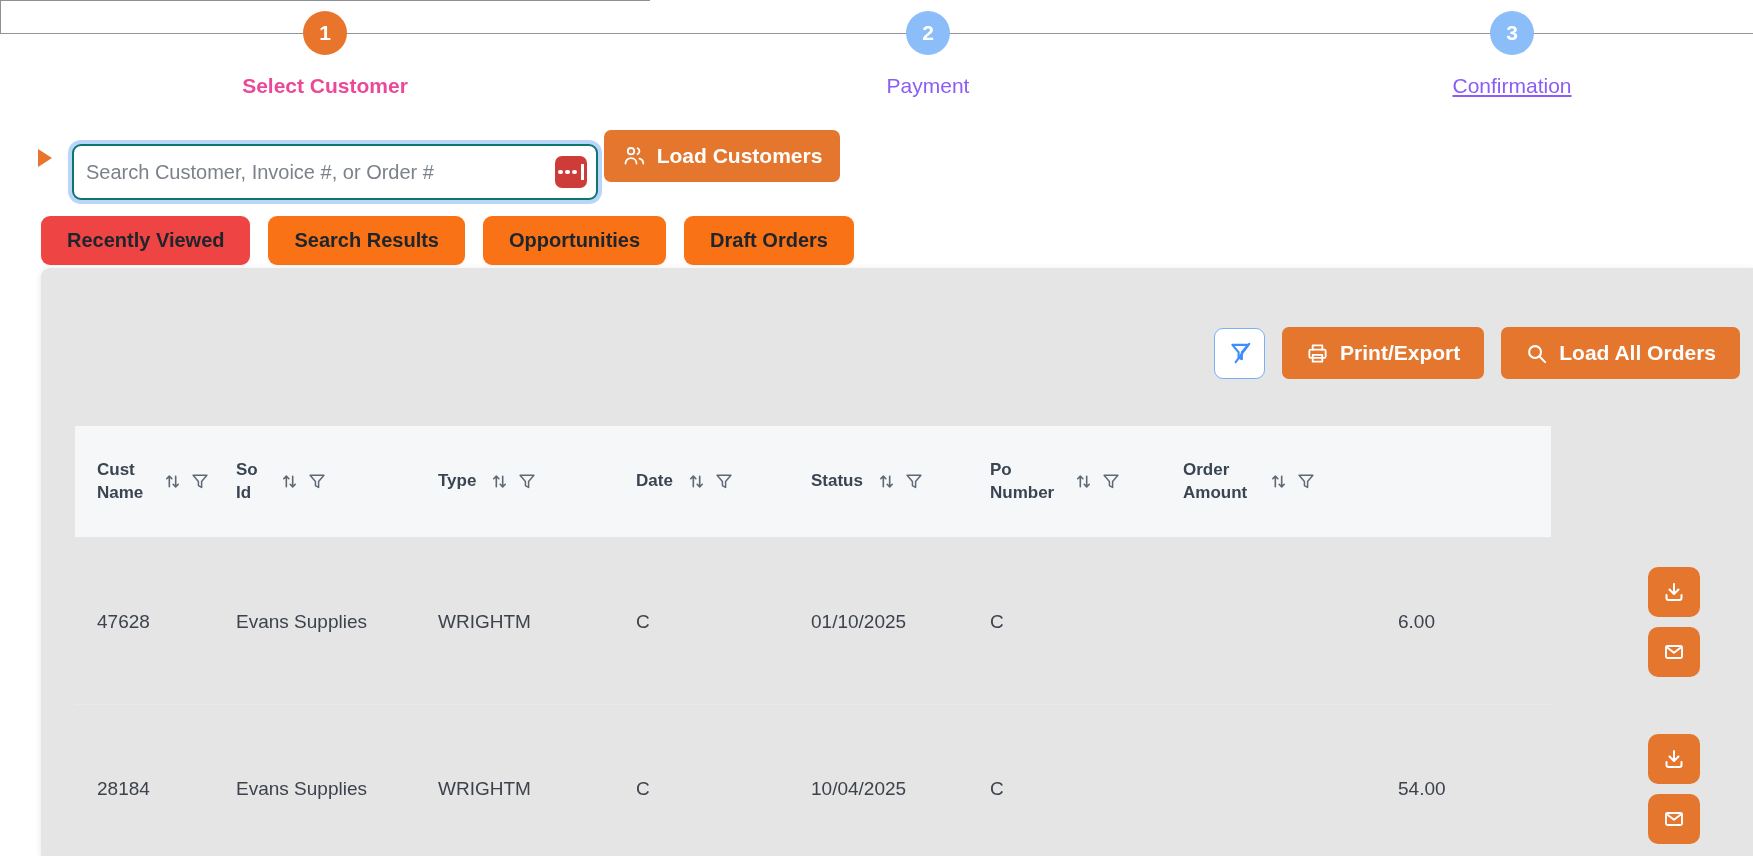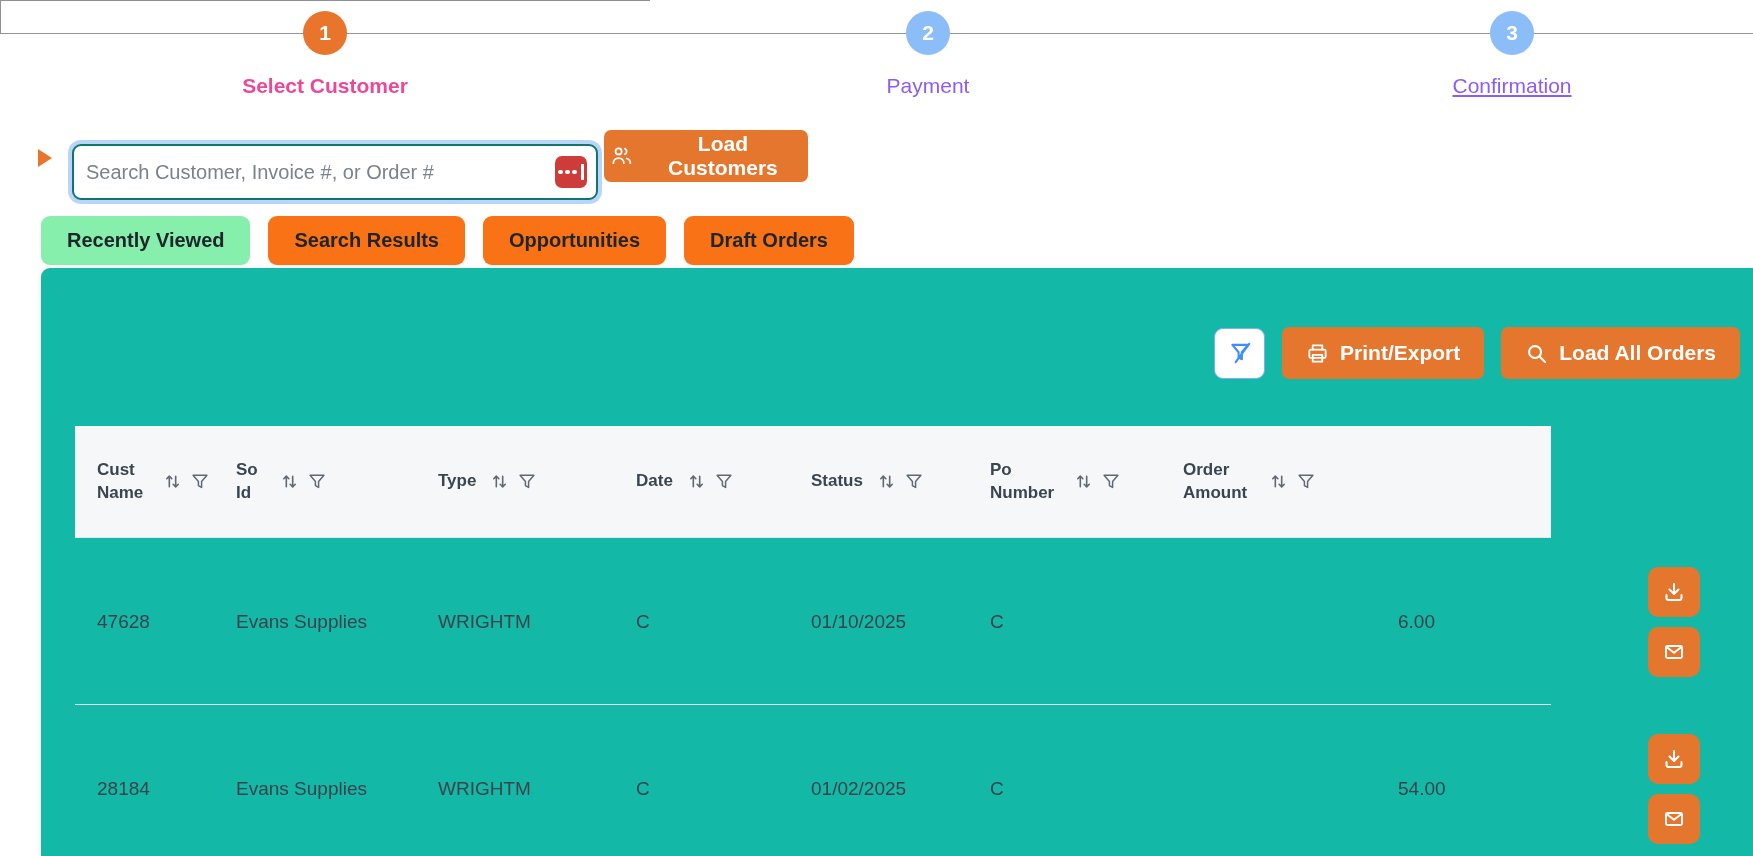--- a/index.html
+++ b/index.html
@@ -45,38 +45,38 @@
     width:32px;height:32px;border-radius:7px;background:#cd3c38;margin-right:9px;
     display:flex;align-items:center;justify-content:center;gap:2.5px;flex:none;cursor:pointer;
   }
   .formfill-icon .dot{width:4.5px;height:4.5px;border-radius:50%;background:#fff;}
   .formfill-icon .bar{width:2.5px;height:16px;background:#fff;margin-left:2px;}
   .btn-orange{
     background:#e5762e;color:#fff;border:none;border-radius:7px;
     display:flex;align-items:center;justify-content:center;gap:11px;
     font-family:inherit;font-size:21px;font-weight:600;cursor:pointer;
   }
-  .load-customers{position:absolute;left:604px;top:130px;width:204px;height:52px;}
+  .load-customers{position:absolute;left:604px;top:130px;width:236px;height:52px;}
   
   .tabs{position:absolute;left:41px;top:216px;display:flex;gap:18px;}
   .tab{
     height:49px;border-radius:9px;background:#f97316;border:none;cursor:pointer;
     display:flex;align-items:center;justify-content:center;gap:12px;
     padding:0 26px;font-family:inherit;font-size:20px;font-weight:600;color:#20252b;
     box-shadow:0 1px 3px rgba(0,0,0,.05);white-space:nowrap;
   }
-  .tab.gray{background:#86efac;}
+  .tab.gray{background:#ef4444;}
   .tab.selected{background:#d2d4d7;}
   .tab-badge{
     background:#4e8df6;color:#fff;font-size:15px;font-weight:600;
     border-radius:12px;padding:3px 11px;line-height:1;
   }
   
   .card{
-    position:absolute;left:41px;top:268px;right:0;bottom:0;background:#14b8a6;
+    position:absolute;left:41px;top:268px;right:0;bottom:0;background:#e5e5e5;
     border-radius:9px 0 0 0;box-shadow:0 1px 6px rgba(0,0,0,.10);
   }
   .toolbar{position:absolute;top:59px;right:13px;display:flex;gap:17px;align-items:center;}
   .filter-clear-btn{
     width:51px;height:51px;border-radius:9px;background:#fff;border:1.5px solid #79b0f8;
     display:flex;align-items:center;justify-content:center;cursor:pointer;
   }
   .toolbar .btn-orange{height:52px;padding:0 24px;}
   
   .cols{
@@ -316,21 +316,21 @@
       </div>
       <div class="divider"></div>
     </div>
 
     <div class="order-row">
       <div class="cols">
         <div class="cell">28184</div>
         <div class="cell">Evans Supplies</div>
         <div class="cell">WRIGHTM</div>
         <div class="cell">C</div>
-        <div class="cell">01/02/2025</div>
+        <div class="cell">10/04/2025</div>
         <div class="cell">C</div>
         <div class="cell"></div>
         <div class="cell">54.00</div>
       </div>
       <div class="row-actions">
         <button class="icon-btn">
           <svg width="24" height="24" viewBox="0 0 24 24" fill="none" stroke="#ffffff" stroke-width="2" stroke-linecap="round" stroke-linejoin="round">
             <path d="M12 4v9.5"></path>
               <path d="M7.5 9.5l4.5 4.5 4.5-4.5"></path>
               <path d="M4.5 15v3a2 2 0 002 2h11a2 2 0 002-2v-3"></path>

